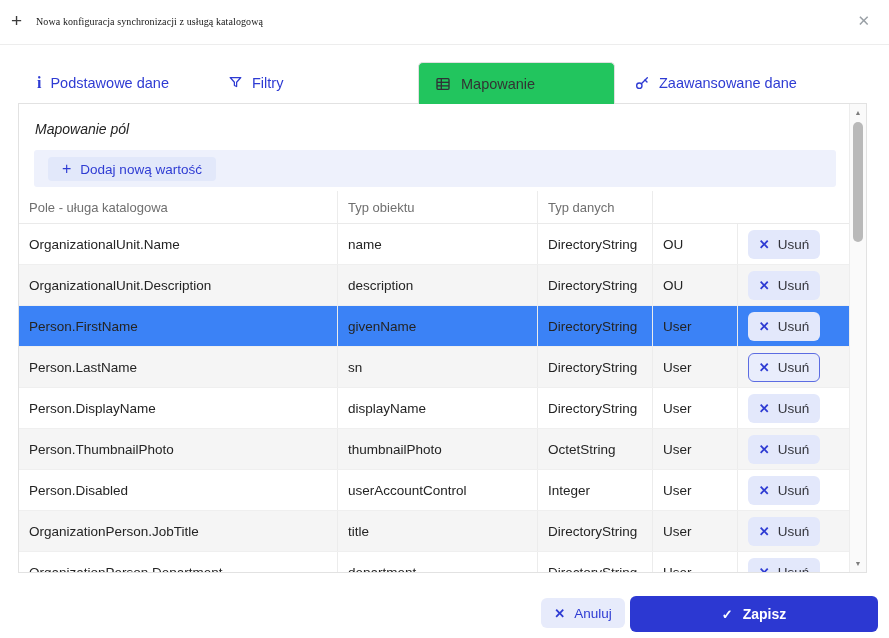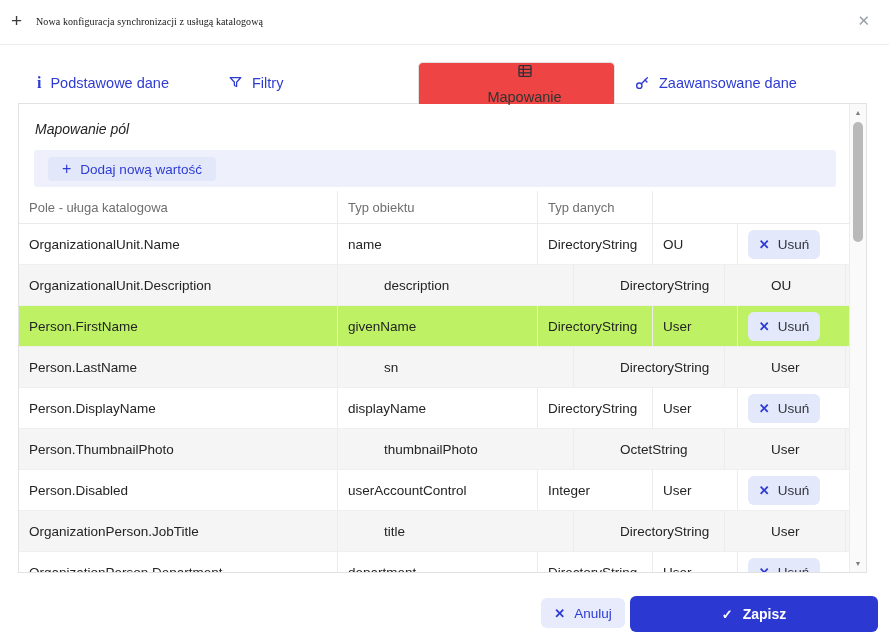--- a/index.html
+++ b/index.html
@@ -12,43 +12,43 @@
   .hdr .plus{position:absolute;left:11px;top:10px;font-size:19px;color:#3c3c3c;font-weight:400;}
   .hdr .title{position:absolute;left:36px;top:0;height:44px;line-height:44px;font-size:10px;color:#171717;letter-spacing:.1px;font-family:Liberation Serif, serif;}
   .hdr .close{position:absolute;right:19px;top:11px;font-size:15px;color:#9aa0a6;cursor:pointer;line-height:20px;}
   
   .tab{position:absolute;top:62px;height:41px;display:flex;align-items:center;gap:9px;
        color:#2e3bd3;font-size:14.5px;cursor:pointer;background:transparent;}
   .tab .ticon{display:flex;align-items:center;}
   .tab1{left:37px;}
   .tab2{left:228px;}
   .tab4{left:634px;}
-  .tab3{left:418px;width:197px;height:42px;background:#ef4444;border:1px solid #e0e0e0;border-bottom:none;
-        border-radius:5px 5px 0 0;box-sizing:border-box;padding-left:16px;color:#333;z-index:3;gap:10px;flex-direction:column;}
+  .tab3{left:418px;width:197px;height:42px;background:#22c55e;border:1px solid #e0e0e0;border-bottom:none;
+        border-radius:5px 5px 0 0;box-sizing:border-box;padding-left:16px;color:#333;z-index:3;gap:10px;}
   .info-i{font-family:"Liberation Serif",serif;font-weight:bold;font-style:normal;font-size:16px;line-height:14px;color:#2e3bd3;}
   
   .panel{position:absolute;left:18px;top:103px;width:849px;height:470px;background:#fff;
          border:1px solid #e2e2e2;box-sizing:border-box;z-index:1;}
   .sec-title{position:absolute;left:16px;top:17px;font-size:14px;color:#242424;font-style:italic;}
   .banner{position:absolute;left:15px;top:46px;width:802px;height:37px;background:#eef1fc;border-radius:3px;}
   .add-btn{position:absolute;left:14px;top:7px;height:24px;padding:0 14px;display:flex;align-items:center;gap:9px;
            background:#e2e8fa;border:none;border-radius:4px;color:#2e3bd3;font-size:13.5px;cursor:pointer;
            font-family:"Liberation Sans",sans-serif;}
   .add-btn .p{font-size:16px;line-height:16px;font-weight:400;}
   
   .thead{position:absolute;left:0;top:87px;width:831px;height:33px;display:grid;
          grid-template-columns:319px 200px 115px 85px 1fr;align-items:center;
          color:#6f6f6f;font-size:13px;border-bottom:1px solid #eaeaea;box-sizing:border-box;}
   .th{padding-left:10px;border-right:1px solid #ececec;height:100%;display:flex;align-items:center;box-sizing:border-box;}
   .th:last-child{border-right:none;}
   .tbody{position:absolute;left:0;top:120px;width:831px;height:348px;overflow:hidden;}
   .trow{display:grid;grid-template-columns:319px 200px 115px 85px 1fr;height:41px;
         border-bottom:1px solid #efefef;box-sizing:border-box;background:#fff;align-items:center;}
-  .trow.alt{background:#f5f5f5;gap:36px;}
-  .trow.hl{background:#bef264;}
+  .trow.alt{background:#f5f5f5;}
+  .trow.hl{background:#3b82f6;}
   .td{padding-left:10px;font-size:13.5px;color:#242424;border-right:1px solid #ececec;height:100%;
       display:flex;align-items:center;box-sizing:border-box;white-space:nowrap;overflow:hidden;}
   .td.tdl{border-right:none;padding-left:10px;}
   .rm{height:29px;width:72px;display:flex;align-items:center;justify-content:center;gap:8px;
       background:#e3e8fb;border:none;border-radius:6px;color:#33343b;font-size:13.5px;cursor:pointer;
       font-family:"Liberation Sans",sans-serif;}
   .rm .xi{color:#2e3bd3;font-weight:bold;font-size:13px;line-height:13px;}
   .rm.foc{border:1.5px solid #5c6ce2;background:#e9edfc;}
   
   .sb{position:absolute;right:0;top:0;width:17px;height:468px;background:#fafafa;border-left:1px solid #ededed;box-sizing:border-box;}

